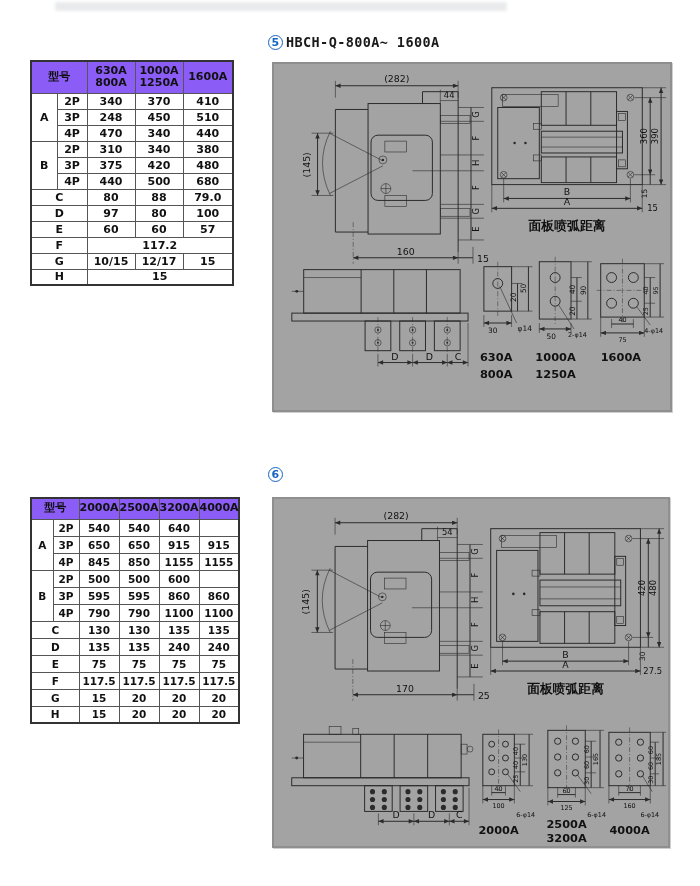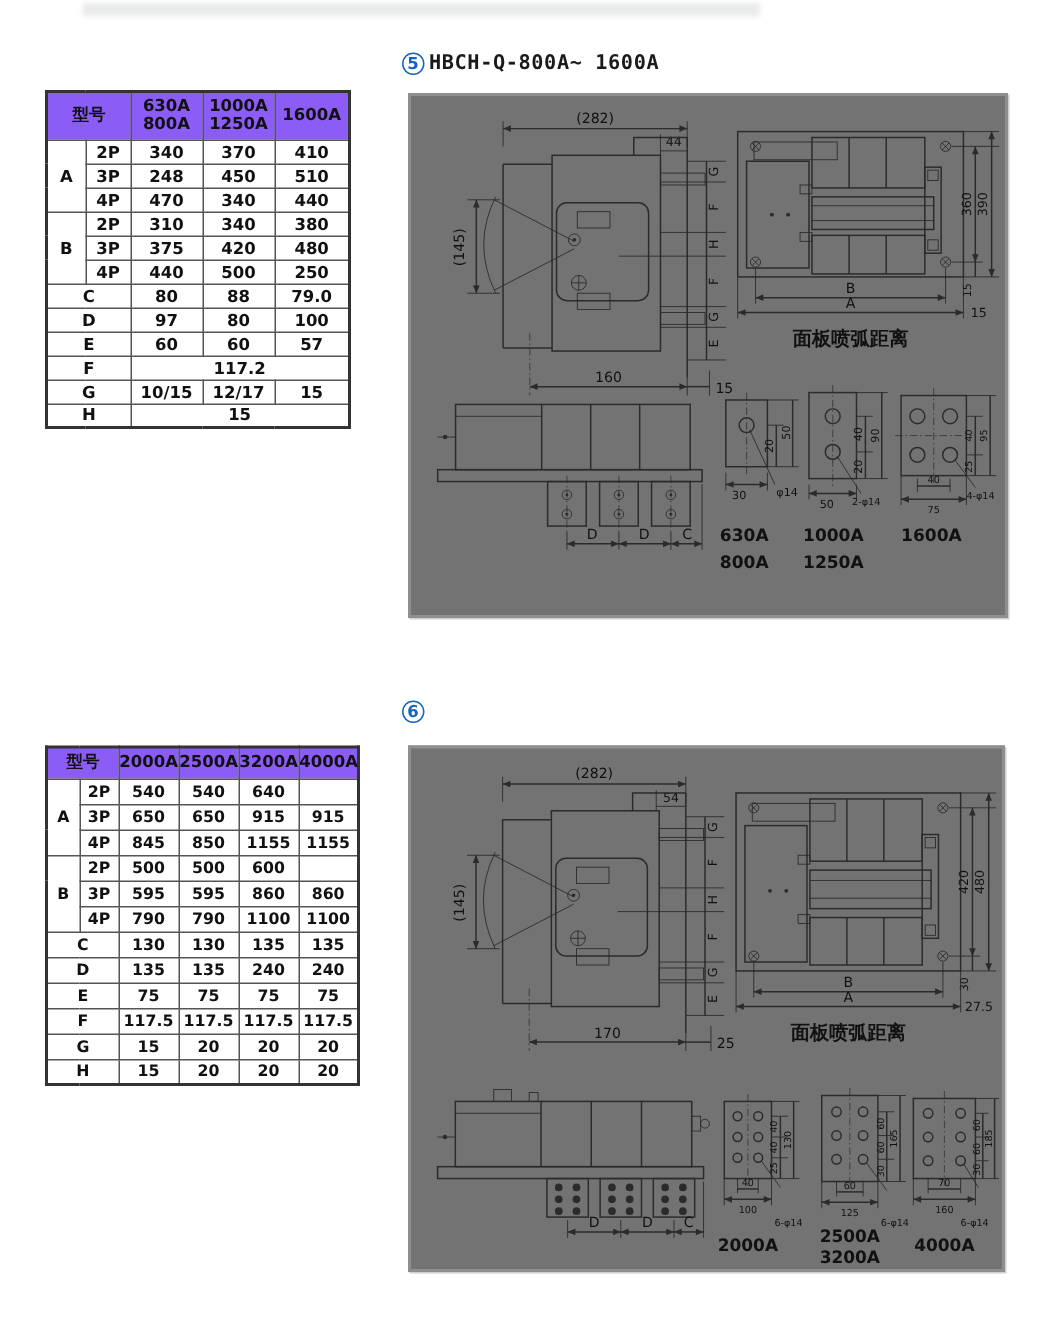--- a/index.html
+++ b/index.html
@@ -12,21 +12,21 @@
 #table1{left:30px;top:60px;width:202px;font-size:11px}
 #table1 th{height:32px}
 #table1 td{height:16px}
 #table2{left:30px;top:497px;width:208px;font-size:10.5px}
 #table2 th{height:21px}
 #table2 td{height:17px}
 .sec-title{position:absolute;font-family:"DejaVu Sans Mono",monospace;font-size:13.5px;font-weight:bold;color:#1a1a1a;letter-spacing:.4px;display:flex;align-items:center;gap:3px}
 #sec1{left:268px;top:34px}
 #sec2{left:268px;top:467px}
 .circ{display:inline-flex;width:15px;height:15px;border:1.5px solid #1565c0;border-radius:50%;color:#1565c0;align-items:center;justify-content:center;font-size:11px;font-weight:bold;font-family:"DejaVu Sans",sans-serif;flex:none}
-.dbox{position:absolute;border:2px solid #8f8f8f;background:#737373;box-shadow:1px 1px 0 #cfcfcf}
+.dbox{position:absolute;border:2px solid #8f8f8f;background:#a3a3a3;box-shadow:1px 1px 0 #cfcfcf}
 #box1{left:272px;top:62px;width:400px;height:350px}
 #box2{left:272px;top:497px;width:398px;height:351px}
 .dbox svg{display:block;width:100%;height:100%}
 .ln{stroke:#2b2b2b;fill:none;stroke-width:1}
 .tn{stroke:#2b2b2b;fill:none;stroke-width:.6}
 .cl{stroke:#2b2b2b;fill:none;stroke-width:.5;stroke-dasharray:5 2 1 2}
 .fl{fill:#2b2b2b;stroke:none}
 svg text{fill:#111;stroke:none;font-family:"DejaVu Sans",sans-serif}
 .d6{font-size:6.5px}
 .d7{font-size:7.5px}
@@ -88,21 +88,21 @@
     <tr>
       <td>3P</td>
       <td>375</td>
       <td>420</td>
       <td>480</td>
     </tr>
     <tr>
       <td>4P</td>
       <td>440</td>
       <td>500</td>
-      <td>250</td>
+      <td>680</td>
     </tr>
     <tr>
       <td colspan="2">C</td>
       <td>80</td>
       <td>88</td>
       <td>79.0</td>
     </tr>
     <tr>
       <td colspan="2">D</td>
       <td>97</td>

